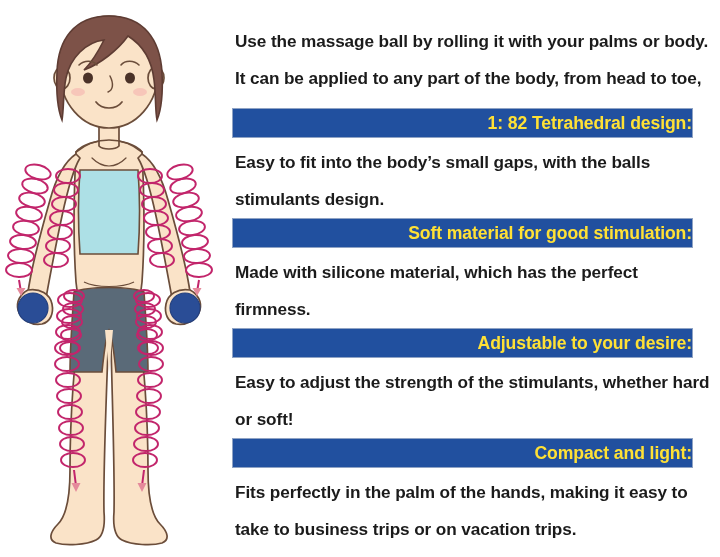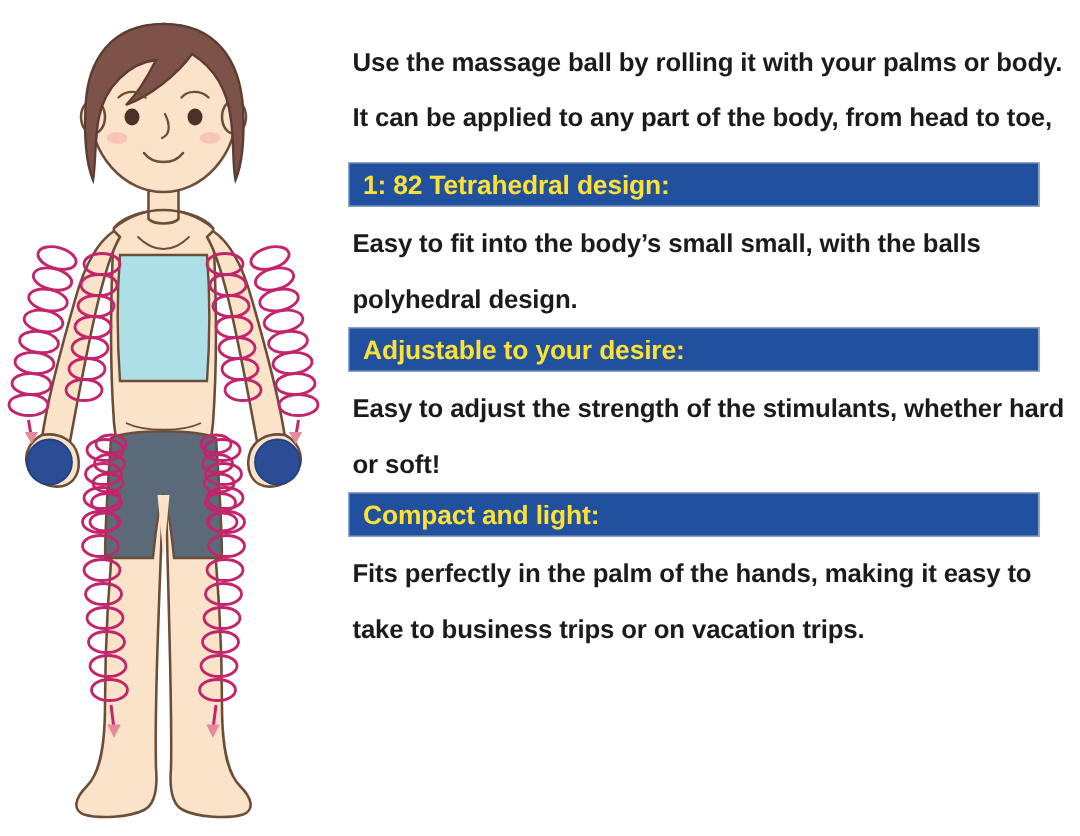--- a/index.html
+++ b/index.html
@@ -73,20 +73,21 @@
     background: #21509f;
     border: 1px solid #8fa3c4;
     padding: 3px 0 4px 9px;
     font-size: 17.6px;
     font-weight: bold;
     color: #ffe135;
     letter-spacing: -0.1px;
     line-height: 22px;
     height: 30px;
     overflow: hidden;
+    text-align: right;
   }
 
   .body-text {
     margin-left: 13px;
     width: 478px;
     padding-top: 6px;
     font-size: 17.2px;
     font-weight: bold;
     line-height: 37px;
     color: #1b1b1b;
@@ -405,23 +406,27 @@
   </div>
 
   <div id="content">
 
     <p class="intro">Use the massage ball by rolling it with your palms or body. It can be applied to any part of the body, from head to toe, wherever you feel tension or discomfort.</p>
 
     <div class="sections">
 
       <div class="section">
         <div class="banner">1: 82 Tetrahedral design:</div>
-        <div class="body-text">Easy to fit into the body’s small small, with the balls polyhedral design.</div>
+        <div class="body-text">Easy to fit into the body’s small gaps, with the balls stimulants design.</div>
       </div>
 
+      <div class="section">
+        <div class="banner">Soft material for good stimulation:</div>
+        <div class="body-text">Made with silicone material, which has the perfect firmness.</div>
+      </div>
 
       <div class="section">
         <div class="banner">Adjustable to your desire:</div>
         <div class="body-text">Easy to adjust the strength of the stimulants, whether hard or soft!</div>
       </div>
 
       <div class="section">
         <div class="banner">Compact and light:</div>
         <div class="body-text">Fits perfectly in the palm of the hands, making it easy to take to business trips or on vacation trips.</div>
       </div>

